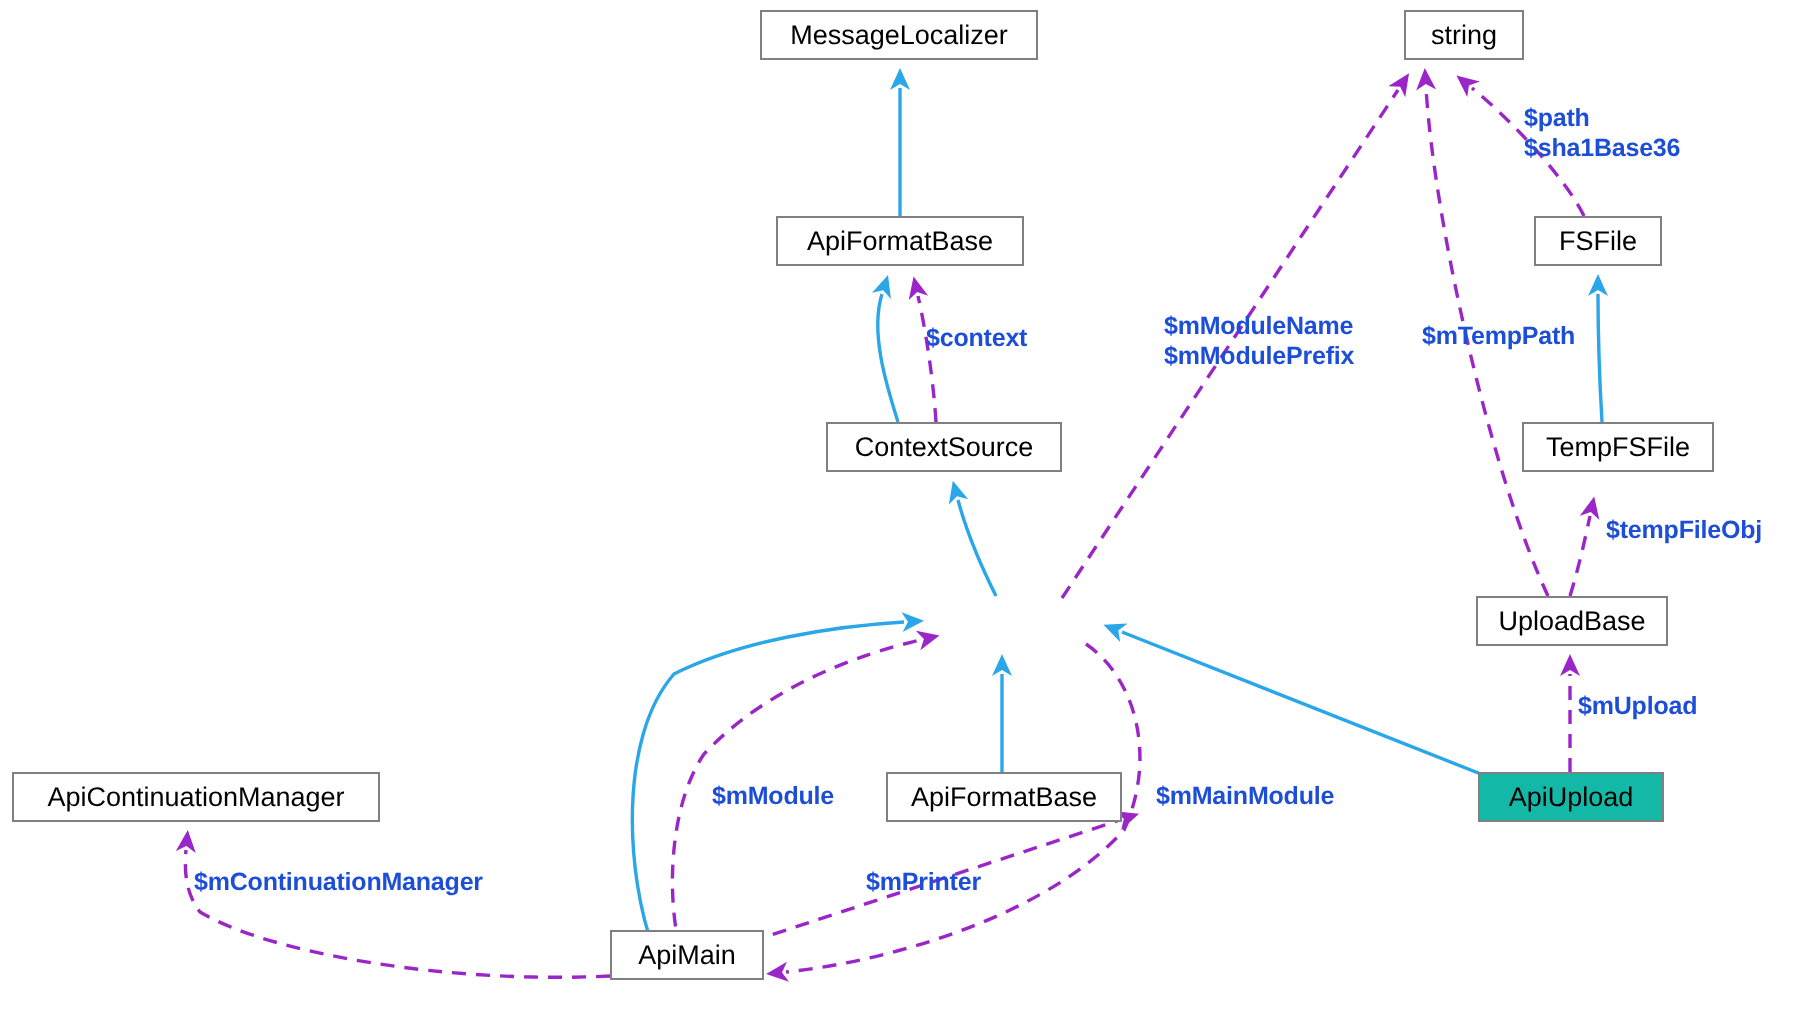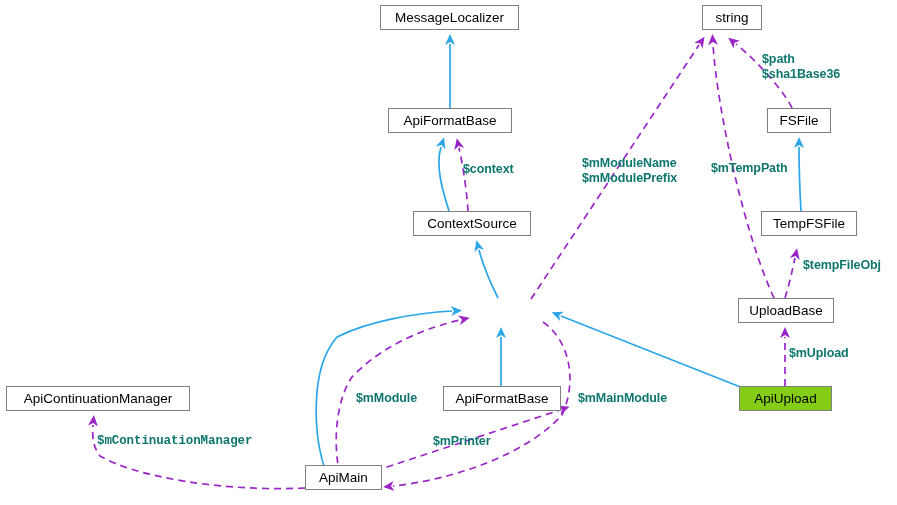--- a/index.html
+++ b/index.html
@@ -29,26 +29,26 @@
     background: #ffffff;
     color: #000000;
     font-size: 13.5px;
     line-height: 23px;
     height: 25px;
     text-align: center;
     white-space: nowrap;
     z-index: 3;
   }
   .node.highlight {
-    background: #84cc16;
+    background: #14b8a6;
     border: 1px solid #808080;
   }
   .edge-label {
     position: absolute;
-    color: #0f766e;
+    color: #1d4ed8;
     font-size: 12.5px;
     font-weight: bold;
     line-height: 15px;
     white-space: pre;
     z-index: 2;
     letter-spacing: -0.1px;
   }
 </style>
 </head>
 <body>
@@ -139,15 +139,15 @@
   <div class="edge-label" style="left:803px; top:258px;">$tempFileObj</div>
 
   <div class="edge-label" style="left:789px; top:346px;">$mUpload</div>
 
   <div class="edge-label" style="left:356px; top:391px;">$mModule</div>
 
   <div class="edge-label" style="left:578px; top:391px;">$mMainModule</div>
 
   <div class="edge-label" style="left:433px; top:434px;">$mPrinter</div>
 
-  <div class="edge-label" style="left:97px; top:434px;font-family:Liberation Mono, monospace;">$mContinuationManager</div>
+  <div class="edge-label" style="left:97px; top:434px;">$mContinuationManager</div>
 
 </div>
 
 </body></html>

